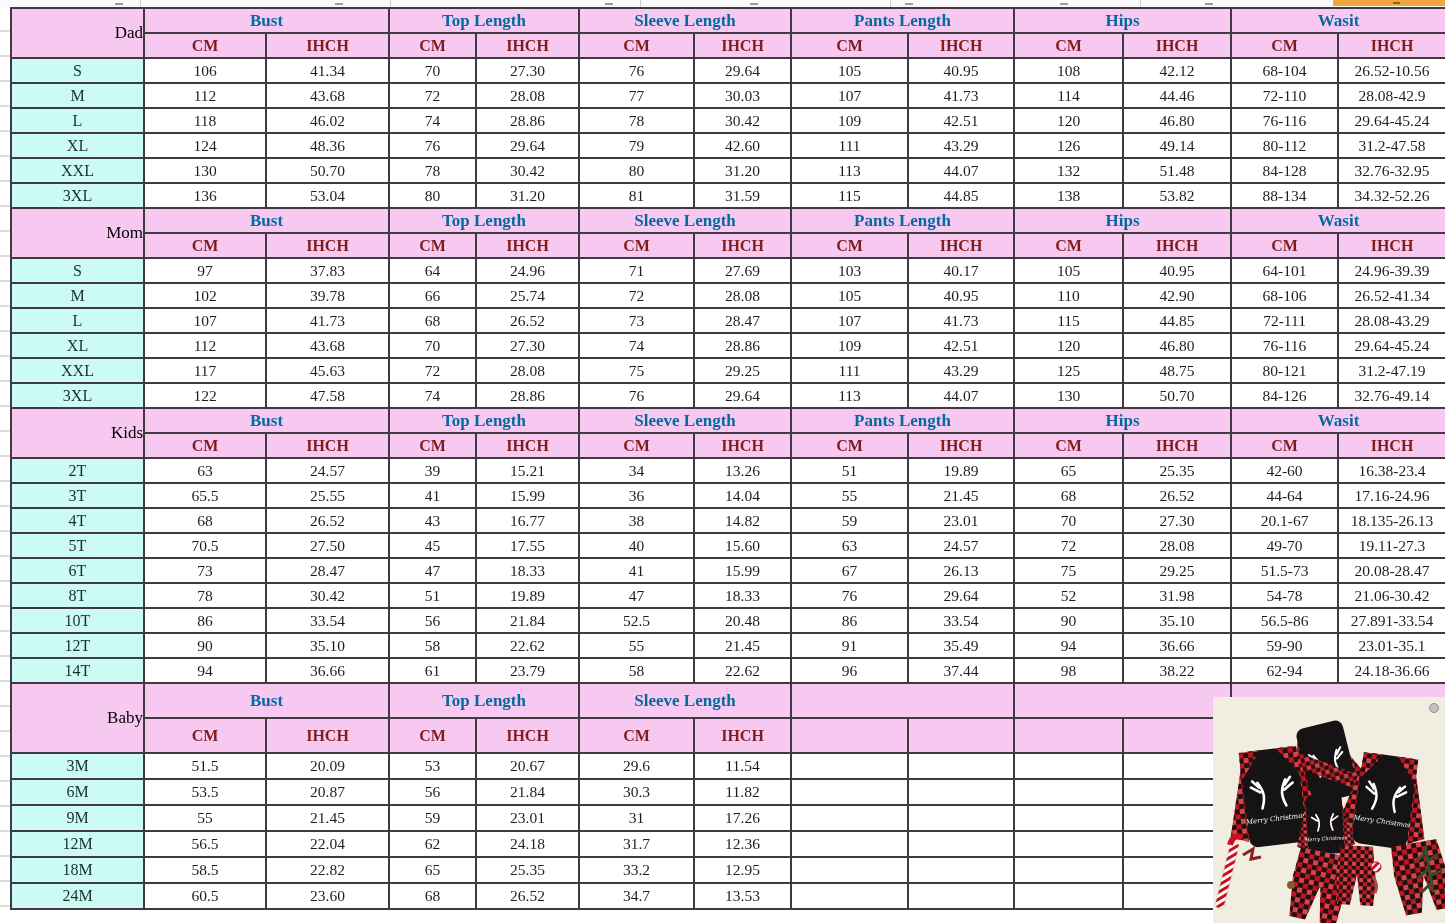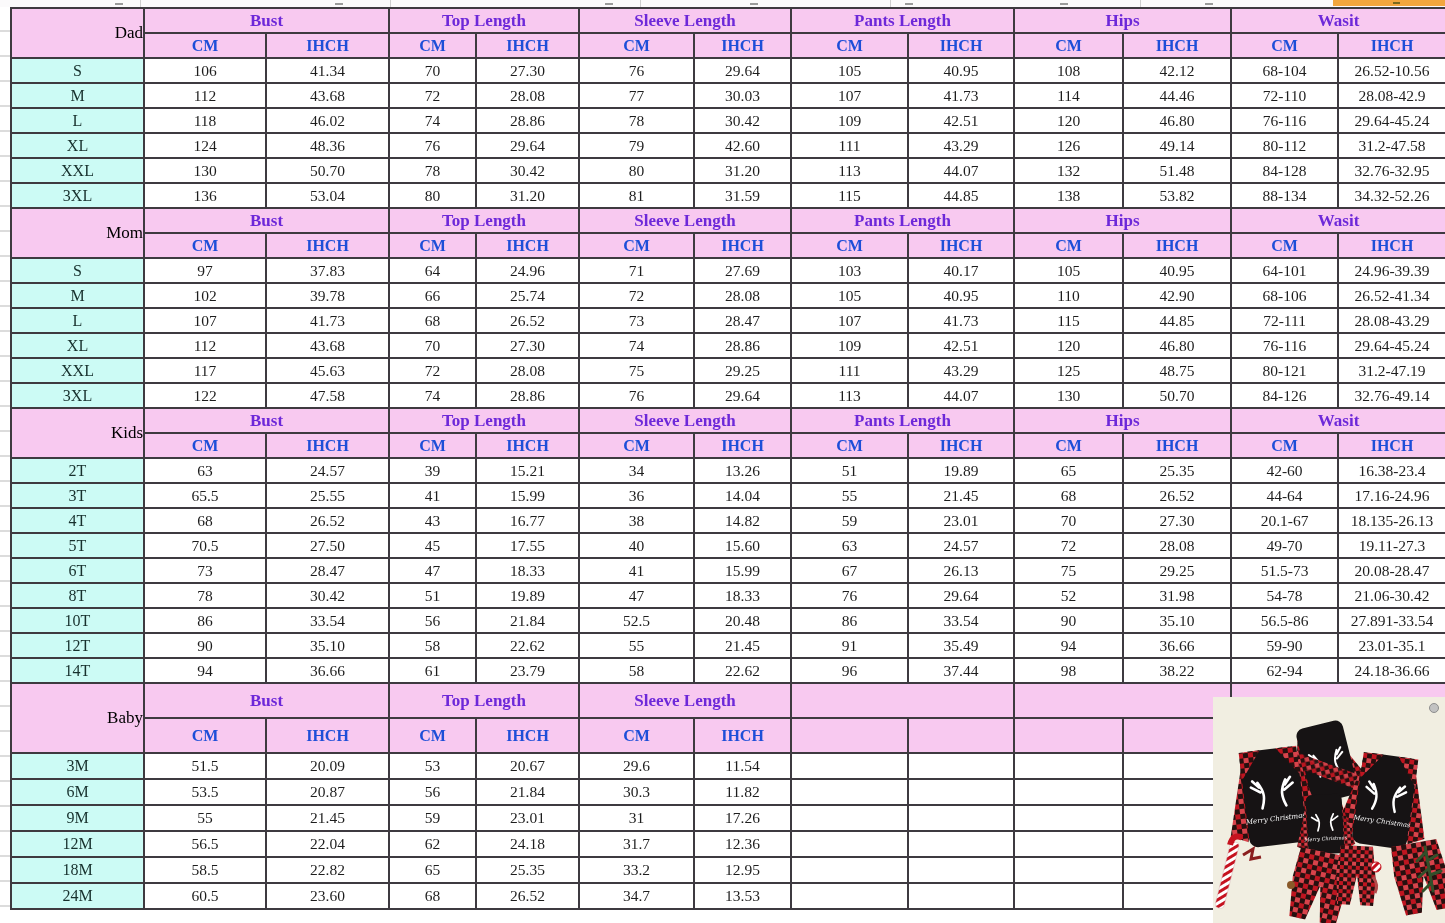--- a/index.html
+++ b/index.html
@@ -11,22 +11,22 @@
   .top-strip{position:absolute;top:0;left:0;width:1445px;height:7px;background:#fbfafb;}
   .top-strip .vline{position:absolute;top:0;width:1px;height:7px;background:#cfcfcf;}
   .top-strip .frag{position:absolute;top:3px;width:8px;height:2px;background:#9b9b9b;}
   .top-strip .hl{position:absolute;top:0;left:1333px;width:112px;height:6px;background:#f2a63e;}
   .top-strip .hl-mark{position:absolute;top:2px;left:1393px;width:7px;height:2px;background:#7a6a1f;}
   
   .gutter{position:absolute;top:7px;left:0;width:10px;height:916px;
     background:repeating-linear-gradient(to bottom,#ffffff 0 23px,#dcdcdc 23px 25px);}
   table.size-chart{position:absolute;top:7px;left:10px;width:1435px;border-collapse:collapse;table-layout:fixed;}
   td{border:2px solid #3e3a40;text-align:center;vertical-align:middle;padding:0;overflow:hidden;white-space:nowrap;}
-  .group-hdr{background:#f8c9f0;color:#6d28d9;font-weight:700;font-size:17px;height:23px;}
-  .unit-hdr{background:#f8c9f0;color:#1d4ed8;font-weight:700;font-size:16px;height:23px;}
+  .group-hdr{background:#f8c9f0;color:#0369a1;font-weight:700;font-size:17px;height:23px;}
+  .unit-hdr{background:#f8c9f0;color:#7f1d1d;font-weight:700;font-size:16px;height:23px;}
   .section-label{background:#f8c9f0;color:#000000;font-size:17px;text-align:right;}
   .size-cell{background:#ccfbf5;color:#17302d;font-size:16px;}
   .data-cell{background:#ffffff;color:#1d1d1d;font-size:15.5px;}
   tbody.sec tr.data-row td{height:23px;}
   tbody.sec-baby tr.hdr-row td{height:33px;}
   tbody.sec-baby tr.data-row td{height:24px;}
   
   .photo{position:absolute;left:1213px;top:695px;width:232px;height:228px;}
 </style>
 </head>

